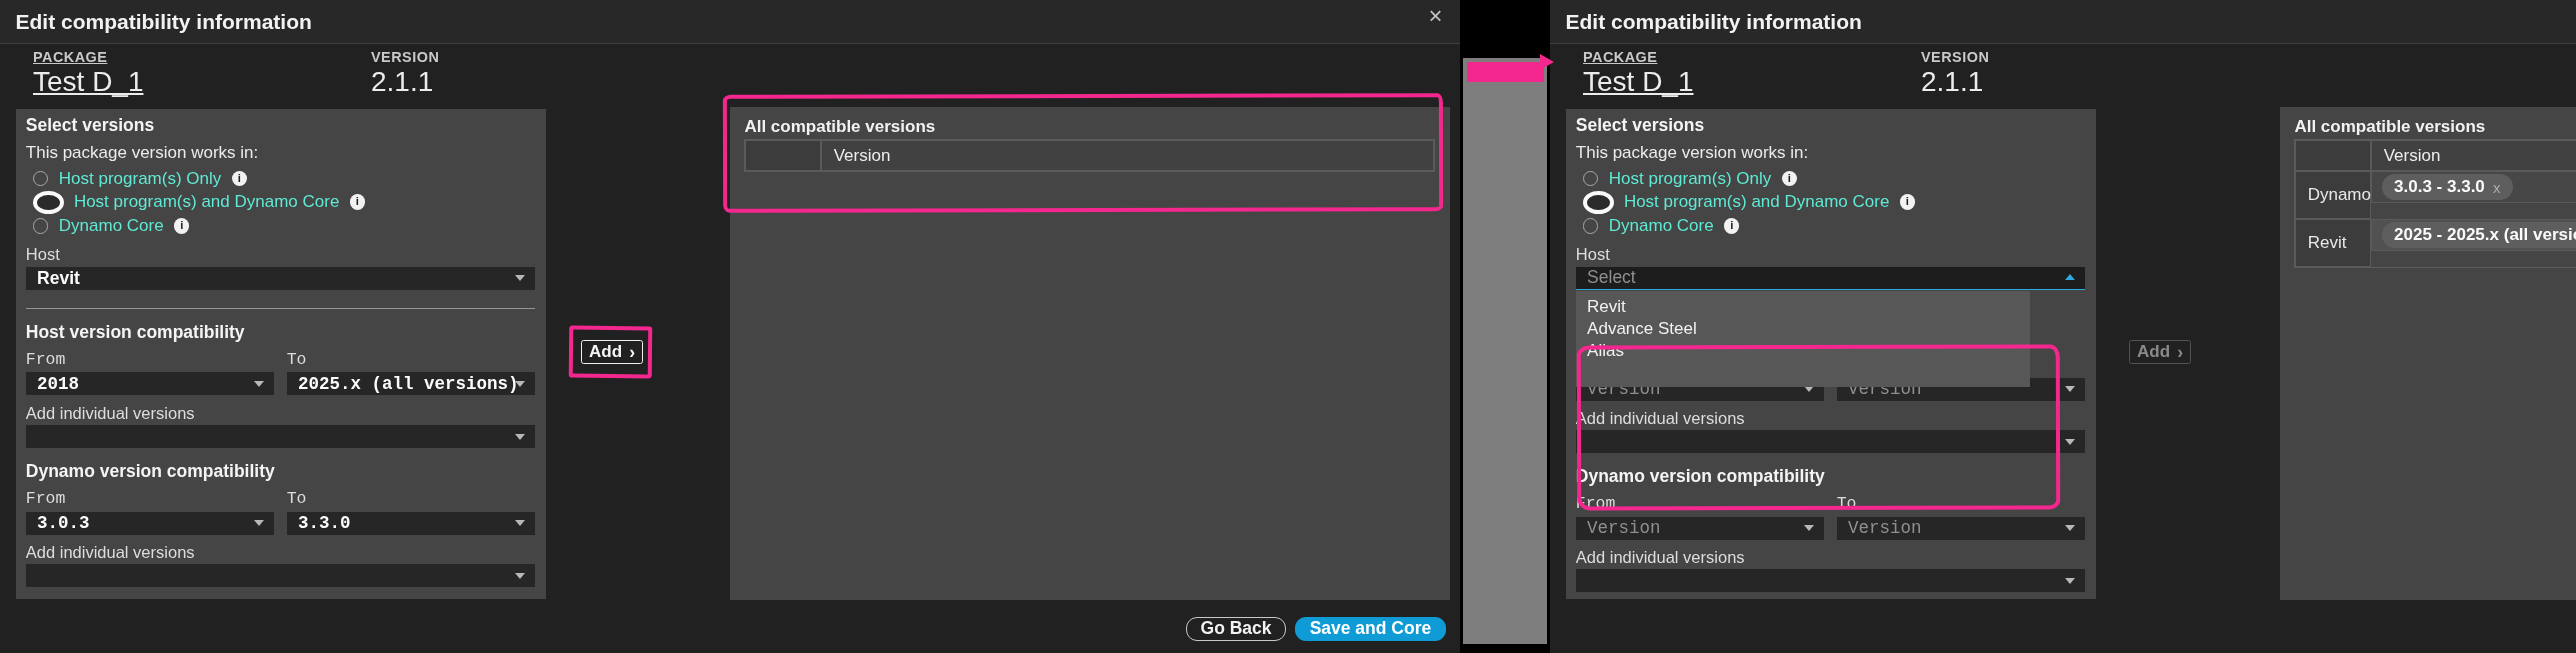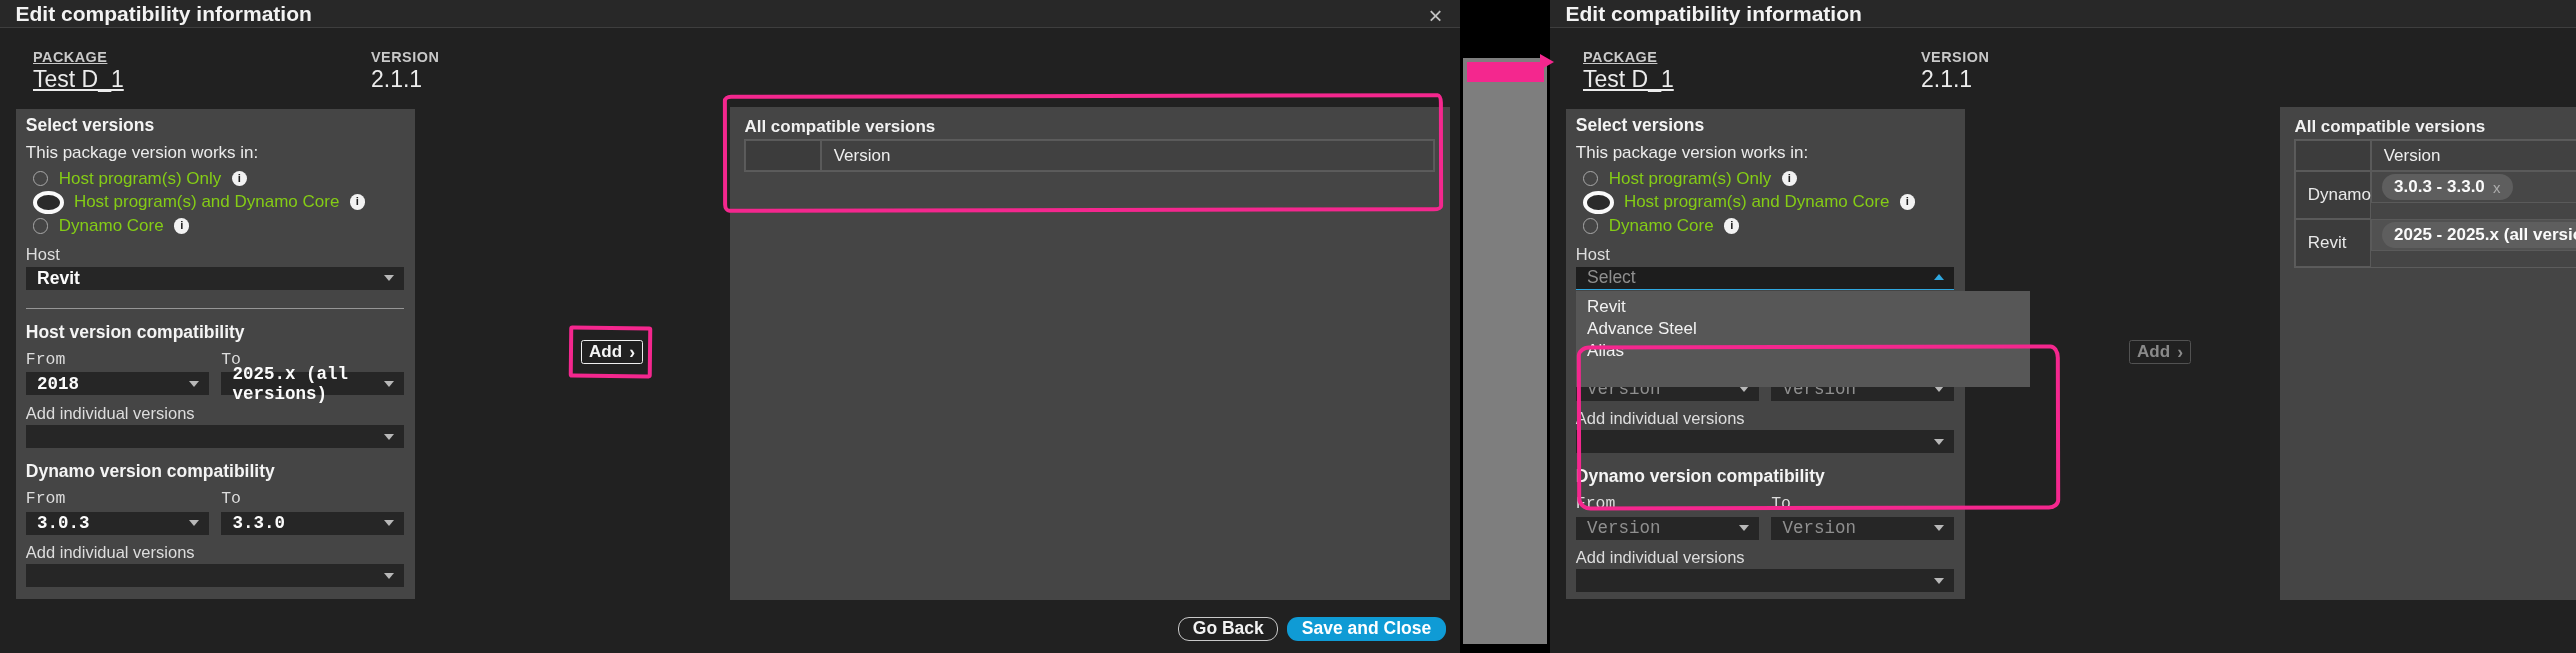--- a/index.html
+++ b/index.html
@@ -3,40 +3,40 @@
 <meta charset="utf-8">
 <style>
   * { margin:0; padding:0; box-sizing:border-box; }
   html,body { width:3010px; height:653px; background:#000; font-family:"Liberation Sans", sans-serif; position:relative; overflow:hidden; }
 
   
   .dlg { position:absolute; top:0; height:653px; background:#212121; overflow:hidden; }
   .dlg-left  { left:0;      width:1460px; }
   .dlg-right { left:1550px; width:1461px; }
 
-  .hdr { position:absolute; left:0; top:0; right:0; height:28px; background:#282828; border-bottom:1px solid #3e3e3e; display:flex; align-items:center; padding-left:15.5px; }
+  .hdr { position:absolute; left:0; top:0; right:0; height:44px; background:#282828; border-bottom:1px solid #3e3e3e; display:flex; align-items:center; padding-left:15.5px; }
   .hdr-title { font-size:21px; font-weight:bold; color:#f2f2f2; }
   .x-close { position:absolute; right:17.5px; top:2.1px; font-size:24px; color:#c2c2c2; font-weight:normal; cursor:default; line-height:28px; }
 
   .meta-label { position:absolute; top:49px; font-size:14.4px; font-weight:bold; letter-spacing:0.5px; color:#c9c9c9; }
-  .meta-value { position:absolute; top:66px; font-size:23px; color:#ececec; }
+  .meta-value { position:absolute; top:66px; font-size:28px; color:#ececec; }
   .m-pack { left:33px;text-decoration:underline; } .m-ver { left:371px; }
 
   
   .panel { position:absolute; background:#454545; }
-  .form  { left:15.5px; top:109px; width:399px; height:490px; padding:7.2px 10.3px; }
+  .form  { left:15.5px; top:109px; width:530px; height:490px; padding:7.2px 10.3px; }
 
   .sec-h { font-size:17.5px; line-height:19.6px; font-weight:bold; color:#f4f4f4; margin:0 0 7.2px; }
   .sec-h.mt { margin-top:14px; margin-bottom:0; }
   .txt   { font-size:17px; line-height:19.6px; color:#ebebeb; margin:0 0 5.2px; }
 
   .radio-row { display:flex; align-items:center; gap:10.3px; height:21.6px; margin-bottom:2.1px; padding-left:7.2px; }
   .radio { width:15.5px; height:15.5px; border-radius:50%; border:1.5px solid #a8a8a8; background:transparent; flex:none; }
   .radio.sel { border:4.6px solid #fafafa; background:#2b2b2b; }
-  .radio-label { font-size:17px; color:#84cc16; }
+  .radio-label { font-size:17px; color:#5eead4; }
   .info { width:15.5px; height:15.5px; border-radius:50%; background:#f2f2f2; color:#222; font-size:11.3px; line-height:15.5px; font-weight:bold; text-align:center; flex:none; }
 
   .fld-label { font-size:16.5px; line-height:18.5px; color:#dddddd; margin:8.2px 0 3.1px; }
   .sel { height:23px; background:#262626; position:relative; display:flex; align-items:center; padding:0 11.3px; }
   .sel .v  { font-size:17.5px; font-weight:bold; color:#fbfbfb; }
   .sel .ph { font-size:17.5px; color:#8f8f8f; }
   .caret { position:absolute; right:10.3px; top:50%; margin-top:-3.1px; width:0; height:0; border-left:5.7px solid transparent; border-right:5.7px solid transparent; border-top:6.7px solid #b8b8b8; }
   .sel.open { background:#1d1d1d; border-bottom:1.5px solid #2fa8e0; }
   .sel.open .caret { margin-top:-3.6px; border-top:none; border-bottom:6.7px solid #2fa8e0; }
 
@@ -187,21 +187,21 @@
       <div class="cell c-hdr c-stub"></div>
       <div class="cell c-hdr ver">Version</div>
     </div>
   </div>
 
   <div class="ann ann-table"></div>
   <div class="ann ann-add"></div>
 
   <div class="footer">
     <div class="btn btn-ghost">Go Back</div>
-    <div class="btn btn-primary">Save and Close</div>
+    <div class="btn btn-primary">Save and Core</div>
   </div>
 </div>
 
 <div class="gap">
   <div class="gap-gray"></div>
   <div class="gap-arrow"></div>
 </div>
 
 <div class="dlg dlg-right">
   <div class="hdr">

